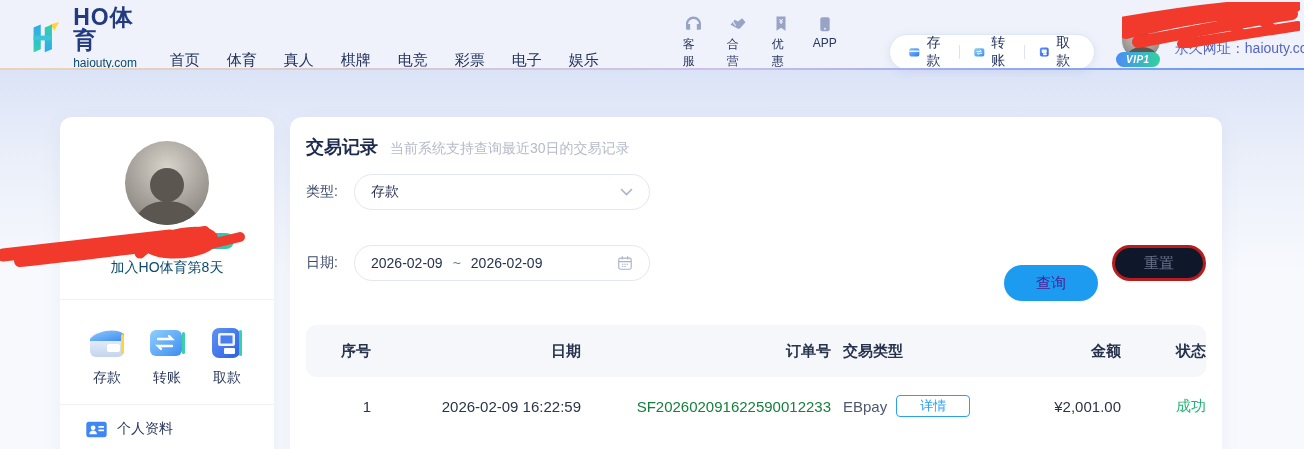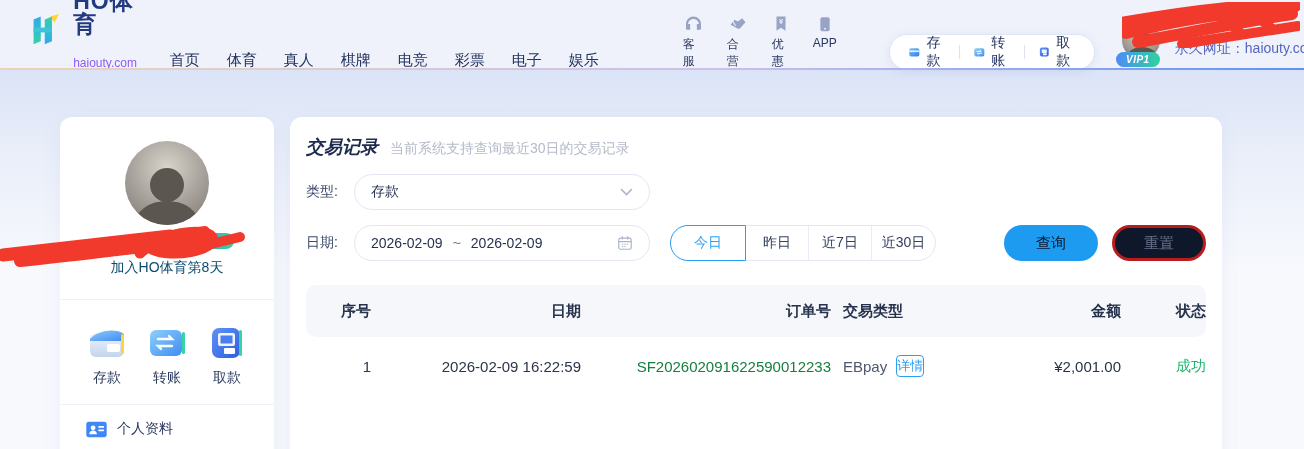--- a/index.html
+++ b/index.html
@@ -8,21 +8,21 @@
   .page { position:absolute; inset:0;
     background:linear-gradient(180deg,#dbe3f7 71px,#e9eef9 150px,#f7f9fd 270px); }
 
   
   header { position:absolute; top:0; left:0; right:0; height:70px; background:#eff2fb;
     display:flex; align-items:flex-end; padding-left:28px; z-index:10; }
   header::after { content:""; position:absolute; left:0; right:0; bottom:0; height:2px;
     background:linear-gradient(90deg,#ecd3b6,#cdbfe9 55%,#5f93f3); }
   .logo { display:flex; align-items:center; gap:10px; cursor:pointer; }
   .logo-name { font-size:23px; font-weight:bold; color:#223a80; letter-spacing:1px; line-height:1; }
-  .logo-domain { font-size:12px; color:#8b5cf6; margin-top:20px; }
+  .logo-domain { font-size:12px; color:#0c4a6e; margin-top:4px; }
   nav { display:flex; gap:27px; margin-left:26px; font-size:15px; color:#24335f; white-space:nowrap; }
   nav span { cursor:pointer; }
   .quick { display:flex; gap:23px; margin-left:84px; }
   .quick-item { display:flex; flex-direction:column; align-items:center; gap:2px;
     font-size:12px; color:#2a3860; cursor:pointer; }
   .quick-item svg { fill:#97a4c6; }
   .wallet-pill { margin-left:52px; height:36px; background:#fff; border:1px solid #dfe6f6;
     border-radius:20px; display:flex; align-items:center; padding:0 18px; gap:13px;
     box-shadow:0 2px 8px rgba(120,140,200,.15); }
   .wa { display:flex; align-items:center; gap:6px; font-size:14px; color:#25355f; cursor:pointer; }
@@ -55,53 +55,53 @@
   .join-text { margin-top:34px; text-align:center; font-size:14px; color:#0c4a6e; }
   .sb-divider { border-top:1px solid #eef1f7; margin-top:22px; }
   .shortcuts { display:flex; justify-content:space-between; padding:22px 26px 0; }
   .shortcut { display:flex; flex-direction:column; align-items:center; gap:5px;
     font-size:14px; color:#2c3a5e; cursor:pointer; }
   .profile-row { display:flex; align-items:center; gap:10px; padding:15px 26px;
     font-size:14px; color:#2c3a5e; cursor:pointer; }
 
   .main-card { width:932px; height:380px; padding:18px 16px 0; }
   .title-row { display:flex; align-items:baseline; gap:12px; }
-  .page-title { font-size:18px; font-weight:bold; color:#1c2a4e;font-style:italic; }
+  .page-title { font-size:18px; font-weight:bold; color:#1c2a4e; }
   .page-subtitle { font-size:14px; color:#b4bac8; }
   .frow { display:flex; align-items:center; margin-top:15px; }
   .flabel { font-size:14px; color:#3c4a6b; width:48px; flex:none; }
   .selectbox, .datebox { width:296px; height:36px; border:1px solid #e2e7f2; border-radius:18px;
     display:flex; align-items:center; padding:0 16px; font-size:14px; color:#26324f;
     background:#fff; cursor:pointer; }
   .selectbox { justify-content:space-between; }
   .datebox { gap:10px; }
   .datebox .cal { margin-left:auto; display:flex; }
   .dsep { color:#6b7590; }
   .segments { margin-left:20px; display:flex; align-items:stretch; height:36px;
     border:1px solid #e2e7f2; border-radius:18px; background:#fff; }
   .seg { min-width:63px; padding:0 9px; display:flex; align-items:center; justify-content:center;
     font-size:14px; color:#33405f; border-right:1px solid #e9edf5; cursor:pointer; }
   .seg:last-child { border-right:none; }
   .seg.active { border:1px solid #2aa0f5; border-radius:18px 0 0 18px; color:#2aa0f5;
     margin:-1px 0 -1px -1px; min-width:76px; background:#fff; }
   .btn { height:36px; border-radius:18px; display:flex; align-items:center; justify-content:center;
     font-size:15px; cursor:pointer; width:94px; flex:none; }
-  .btn-search { margin-left:auto; background:#1d9bf0; color:#0f172a; }
+  .btn-search { margin-left:auto; background:#1d9bf0; color:#4c1d95;margin-top:40px; }
   .btn-reset { margin-left:14px; background:#0f172a; border:3px solid #b91c1c; color:#66718a; }
 
   .table { margin-top:24px; }
   .thead, .trow { display:grid; grid-template-columns:65px 210px 250px 165px 150px 60px; align-items:center; }
   .thead { height:52px; background:#f5f7fa; border-radius:10px; font-size:15px; font-weight:bold; color:#27324d; }
   .trow { height:58px; font-size:15px; color:#2b3448; }
   .c-center { text-align:right; }
   .c-left { text-align:left; padding-left:12px; }
   .c-right { text-align:right; padding-right:25px; }
   .type-cell { display:flex; align-items:center; padding-left:12px; color:#4e586e; }
   .detail-tag { margin-left:9px; color:#2aa0f5; border:1px solid #2aa0f5; border-radius:4px;
-    font-size:13px; padding:1px 0; cursor:pointer; }
+    font-size:13px; padding:1px 23px; cursor:pointer; }
   .status-ok { color:#21b573; }
   .order-cell { color:#15803d; }
 </style>
 </head>
 <body>
 
 <div class="page">
 
   <header>
     <div class="logo">
@@ -351,26 +351,20 @@
           <span>2026-02-09</span>
           <span class="cal">
             <svg width="16" height="16" viewBox="0 0 18 18">
               <rect x="2" y="3.5" width="14" height="12.5" rx="2" fill="none" stroke="#aab3c8" stroke-width="1.3"></rect>
               <path d="M2 7.5h14M6 1.5v3.5M12 1.5v3.5" stroke="#aab3c8" stroke-width="1.3" fill="none"></path>
               <path d="M5.5 10.5h1.6M8.2 10.5h1.6M10.9 10.5h1.6M5.5 13h1.6M8.2 13h1.6" stroke="#aab3c8" stroke-width="1.2"></path>
             </svg>
           </span>
         </div>
 
-        <div class="segments">
-          <div class="seg active">今日</div>
-          <div class="seg">昨日</div>
-          <div class="seg">近7日</div>
-          <div class="seg">近30日</div>
-        </div>
 
         <div class="btn btn-search">查询</div>
         <div class="btn btn-reset">重置</div>
       </div>
 
       <div class="table">
         <div class="thead">
           <div class="c-center">序号</div>
           <div class="c-center">日期</div>
           <div class="c-center">订单号</div>

